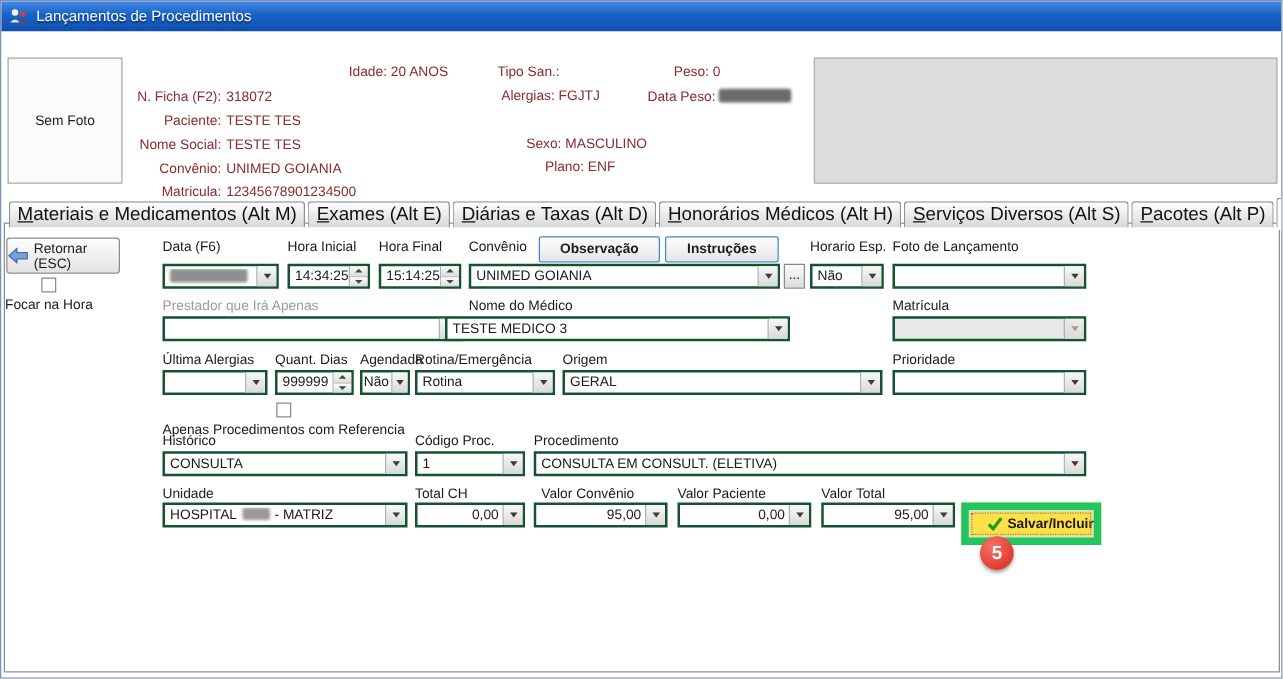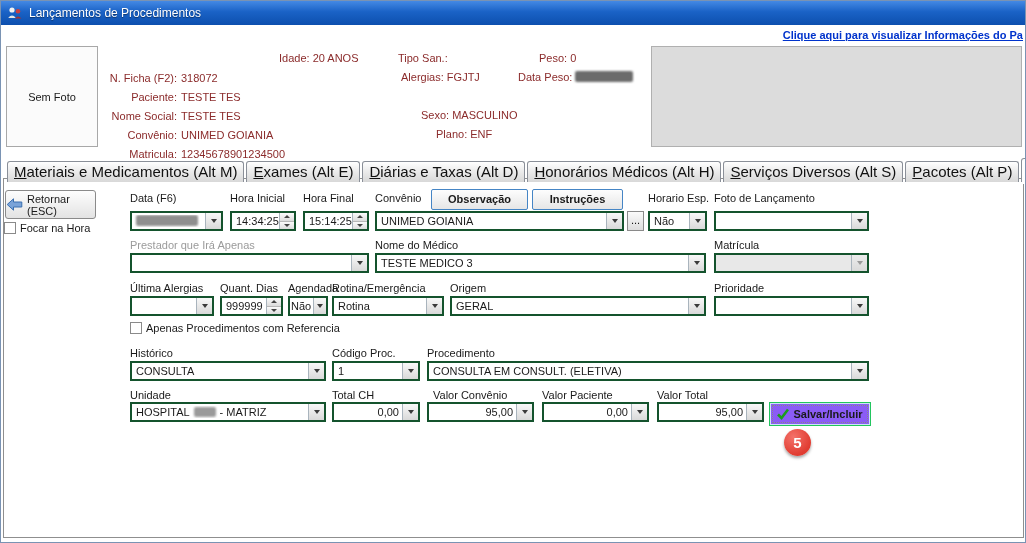--- a/index.html
+++ b/index.html
@@ -32,43 +32,43 @@
   .tab.active{background:#fff;height:23px;line-height:23px;z-index:6;box-shadow:0 2px 0 #fff;}
   
   .panel{position:absolute;left:2px;top:177px;width:1021px;height:360px;background:#fff;border:1px solid #8f8f8f;box-sizing:border-box;z-index:1;}
   
   .btn-retornar{position:absolute;left:4px;top:189px;width:89px;height:27px;border:1px solid #8a8a8a;border-radius:3px;
     background:linear-gradient(#fdfdfd,#e3e3e3);display:flex;align-items:center;justify-content:center;gap:4px;cursor:pointer;z-index:3;}
   .btn-blue{position:absolute;height:21px;border:1px solid #4585c5;border-radius:2px;font-weight:bold;text-align:center;
     line-height:19px;background:linear-gradient(#fdfdfd,#e6e6e6);cursor:pointer;z-index:3;box-sizing:border-box;}
   .btn-dots{position:absolute;width:17px;height:20px;border:1px solid #8a8a8a;background:linear-gradient(#fbfbfb,#ddd);
     text-align:center;line-height:16px;cursor:pointer;z-index:3;box-sizing:border-box;}
-  .btn-save{position:absolute;left:768px;top:401px;width:100px;height:22px;border:1px solid #22c55e;background:#8b5cf6;
-    box-shadow:inset 0 0 0 1px #cfe2f5;font-weight:bold;display:flex;align-items:center;justify-content:center;gap:4px;cursor:pointer;z-index:3;}
+  .btn-save{position:absolute;left:768px;top:401px;width:100px;height:22px;border:6px solid #22c55e;background:#fde047;
+    box-shadow:inset 0 0 0 1px #cfe2f5;font-weight:bold;display:flex;align-items:center;justify-content:flex-end;gap:4px;cursor:pointer;z-index:3;}
   .btn-save::before{content:"";position:absolute;inset:2px;border:1px dotted #888;pointer-events:none;}
   
   .combo,.spin{position:absolute;height:20px;border:2px solid #14532d;background:#fff;display:flex;align-items:center;
     box-sizing:border-box;z-index:3;cursor:default;}
   .combo .val,.spin .val{flex:1;padding:0 4px;white-space:nowrap;overflow:hidden;}
   .combo .val.num{text-align:right;padding-right:3px;}
   .combo .dd{width:15px;align-self:stretch;background:linear-gradient(#f8f8f8,#d9d9d9);border-left:1px solid #a9b4bd;
     display:flex;align-items:center;justify-content:center;cursor:pointer;}
   .combo.disabled{background:#e8e8e8;}
   .combo.disabled .dd{background:linear-gradient(#ececec,#dadada);}
   .combo.disabled .tri{border-top-color:#9a9a9a;}
   .tri{width:0;height:0;border-left:3.5px solid transparent;border-right:3.5px solid transparent;border-top:4px solid #3a3a3a;}
   .spin .btns{width:14px;align-self:stretch;display:flex;flex-direction:column;border-left:1px solid #a9b4bd;}
   .spin .btns .b{flex:1;background:linear-gradient(#fbfbfb,#dcdcdc);display:flex;align-items:center;justify-content:center;cursor:pointer;}
   .spin .btns .b:first-child{border-bottom:1px solid #b8b8b8;}
   .tri-su{width:0;height:0;border-left:3px solid transparent;border-right:3px solid transparent;border-bottom:3.5px solid #444;}
   .tri-sd{width:0;height:0;border-left:3px solid transparent;border-right:3px solid transparent;border-top:3.5px solid #444;}
   
   .flbl{position:absolute;white-space:nowrap;z-index:3;color:#1a1a1a;}
   .flbl.muted{color:#9b9b9b;}
-  .check-row{position:absolute;display:flex;align-items:center;gap:4px;z-index:3;cursor:pointer;}
+  .check-row{position:absolute;display:flex;align-items:center;gap:4px;z-index:3;cursor:pointer;flex-direction:column;}
   .cb{width:12px;height:12px;border:1px solid #8a8a8a;background:#fff;display:inline-block;box-sizing:border-box;}
   
   .badge{position:absolute;left:783px;top:428px;width:27px;height:27px;border-radius:50%;
     background:radial-gradient(circle at 35% 30%,#f4726a,#e03c31 70%);color:#fff;font-weight:bold;font-size:15px;
     display:flex;align-items:center;justify-content:center;box-shadow:0 2px 3px rgba(0,0,0,.35);z-index:7;}
 </style>
 </head>
 <body>
 
 <div class="win">
@@ -78,21 +78,20 @@
       <svg width="16" height="16" viewBox="0 0 16 16">
         <circle cx="5" cy="5" r="2.6" fill="#f2f2f2"></circle>
         <path d="M1.2 13 Q5 8.2 8.8 13 Z" fill="#e4e4e4"></path>
         <circle cx="11" cy="6.2" r="2.3" fill="#c84040"></circle>
         <path d="M7.8 13.6 Q11 9.6 14.4 13.6 Z" fill="#a83232"></path>
       </svg>
     </span>
     <span class="ttl">Lançamentos de Procedimentos</span>
   </div>
 
-  <a class="header-link">Clique aqui para visualizar Informações do Pa</a>
 
   <div class="photo">
     <span>Sem Foto</span>
   </div>
 
   <div class="pp" style="left:100px;top:51px">
     <span class="pl">N. Ficha (F2):</span><span class="pv">318072</span>
   </div>
   <div class="pp" style="left:100px;top:70px">
     <span class="pl">Paciente:</span><span class="pv">TESTE TES</span>
@@ -216,21 +215,21 @@
 
   <div class="flbl muted" style="left:129px;top:238px">Prestador que Irá Apenas</div>
   <div class="flbl" style="left:374px;top:238px">Nome do Médico</div>
   <div class="flbl" style="left:713px;top:238px">Matrícula</div>
   <div class="combo" style="left:129px;top:252px;width:239px">
     <span class="val"></span>
     <span class="dd">
         <i class="tri"></i>
       </span>
   </div>
-  <div class="combo" style="left:374px;top:252px;width:331px">
+  <div class="combo" style="left:355px;top:252px;width:276px">
     <span class="val">TESTE MEDICO 3</span>
     <span class="dd">
         <i class="tri"></i>
       </span>
   </div>
   <div class="combo disabled" style="left:713px;top:252px;width:155px">
     <span class="val"></span>
     <span class="dd">
         <i class="tri"></i>
       </span>

